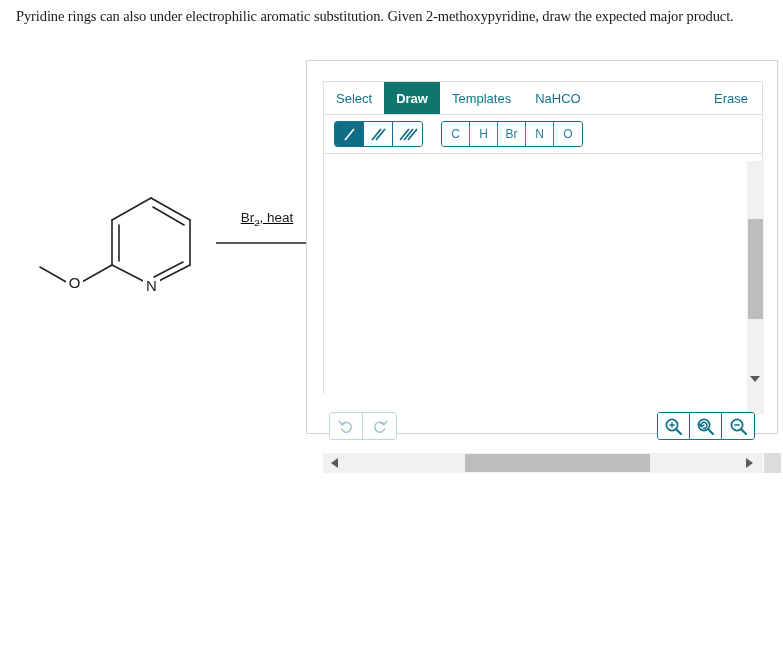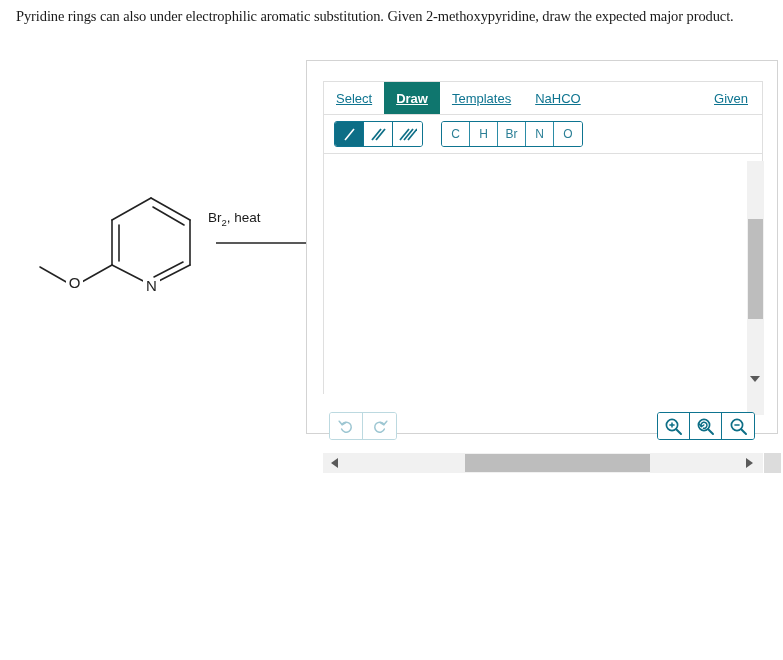--- a/index.html
+++ b/index.html
@@ -37,20 +37,22 @@
     top: 185px;
     width: 280px;
     height: 135px;
   }
   #molecule-svg { position: absolute; left: 0px; top: 0px; }
   #arrow-block {
     position: absolute;
     left: 178px;
     top: 24px;
     width: 118px;
+    text-align: center;
+    text-decoration: underline;
   }
   .cond-text {
     font-family: "Liberation Sans", sans-serif;
     font-size: 13.5px;
     color: #1a1a1a;
     line-height: 17px;
     white-space: nowrap;
   }
   .cond-text sub { font-size: 9.5px; }
   #arrow-svg { display: block; margin: 6px auto 6px auto; }
@@ -89,21 +91,20 @@
   .tab {
     display: flex;
     align-items: center;
     padding: 0 12px;
     font-size: 13px;
     color: #0e7490;
     cursor: pointer;
     user-select: none;
     background: #ffffff;
     white-space: nowrap;
-    text-decoration: underline;
   }
   .tab.active {
     background: #0f766e;
     color: #ffffff;
     font-weight: bold;
   }
   #erase-tab {
     margin-left: auto;
     padding-right: 14px;
   }
@@ -345,21 +346,21 @@
 
 <div id="editor-panel">
 
   <div id="toolbar-shell">
 
     <div id="tab-bar">
       <div class="tab">Select</div>
       <div class="tab active">Draw</div>
       <div class="tab">Templates</div>
       <div class="tab">NaHCO</div>
-      <div class="tab" id="erase-tab">Given</div>
+      <div class="tab" id="erase-tab">Erase</div>
     </div>
 
     <div id="tool-bar">
 
       <div class="btn-group">
         <div class="tool-btn active">
           <svg width="19" height="17" viewBox="0 0 19 17">
             <line x1="5" y1="14" x2="14" y2="3" stroke="#ffffff" stroke-width="1.6"></line>
           </svg>
         </div>

